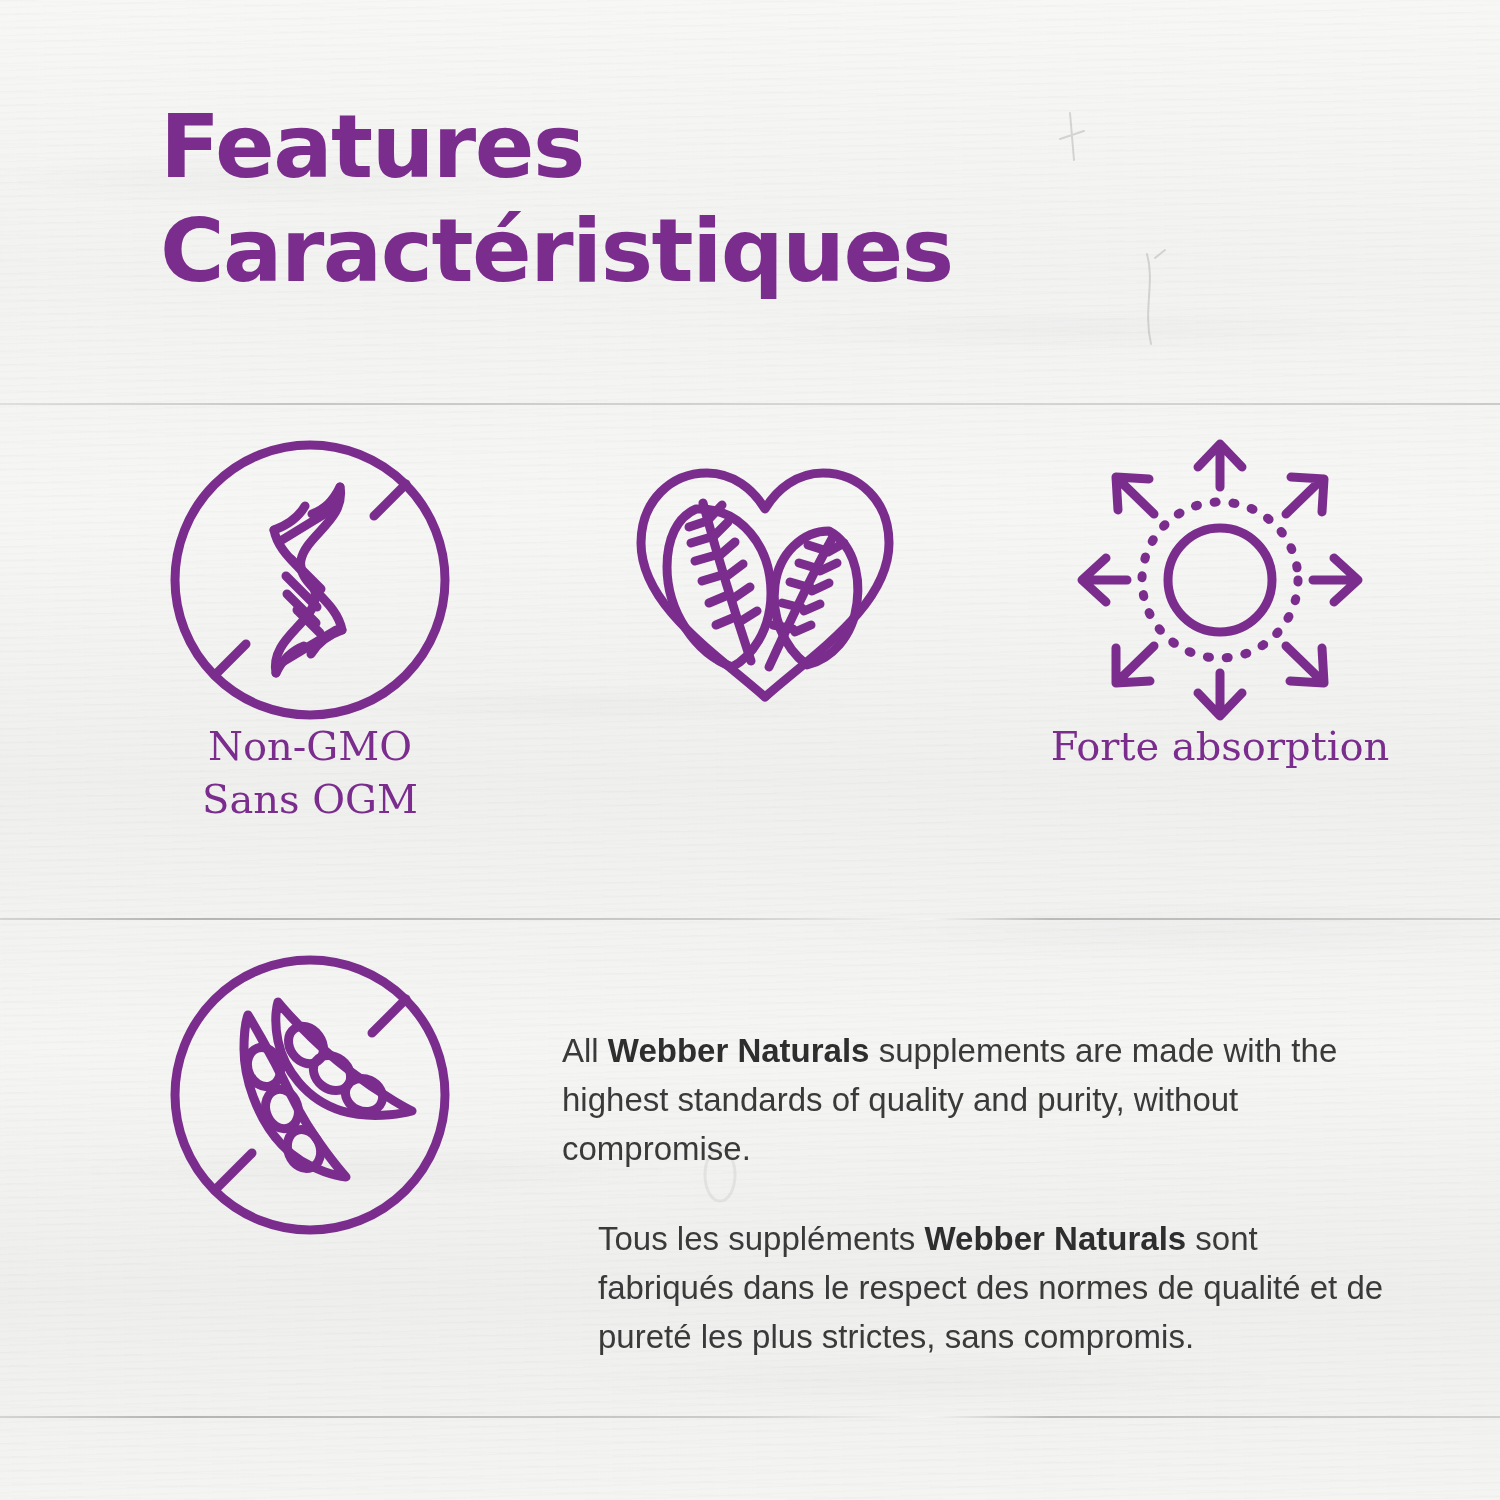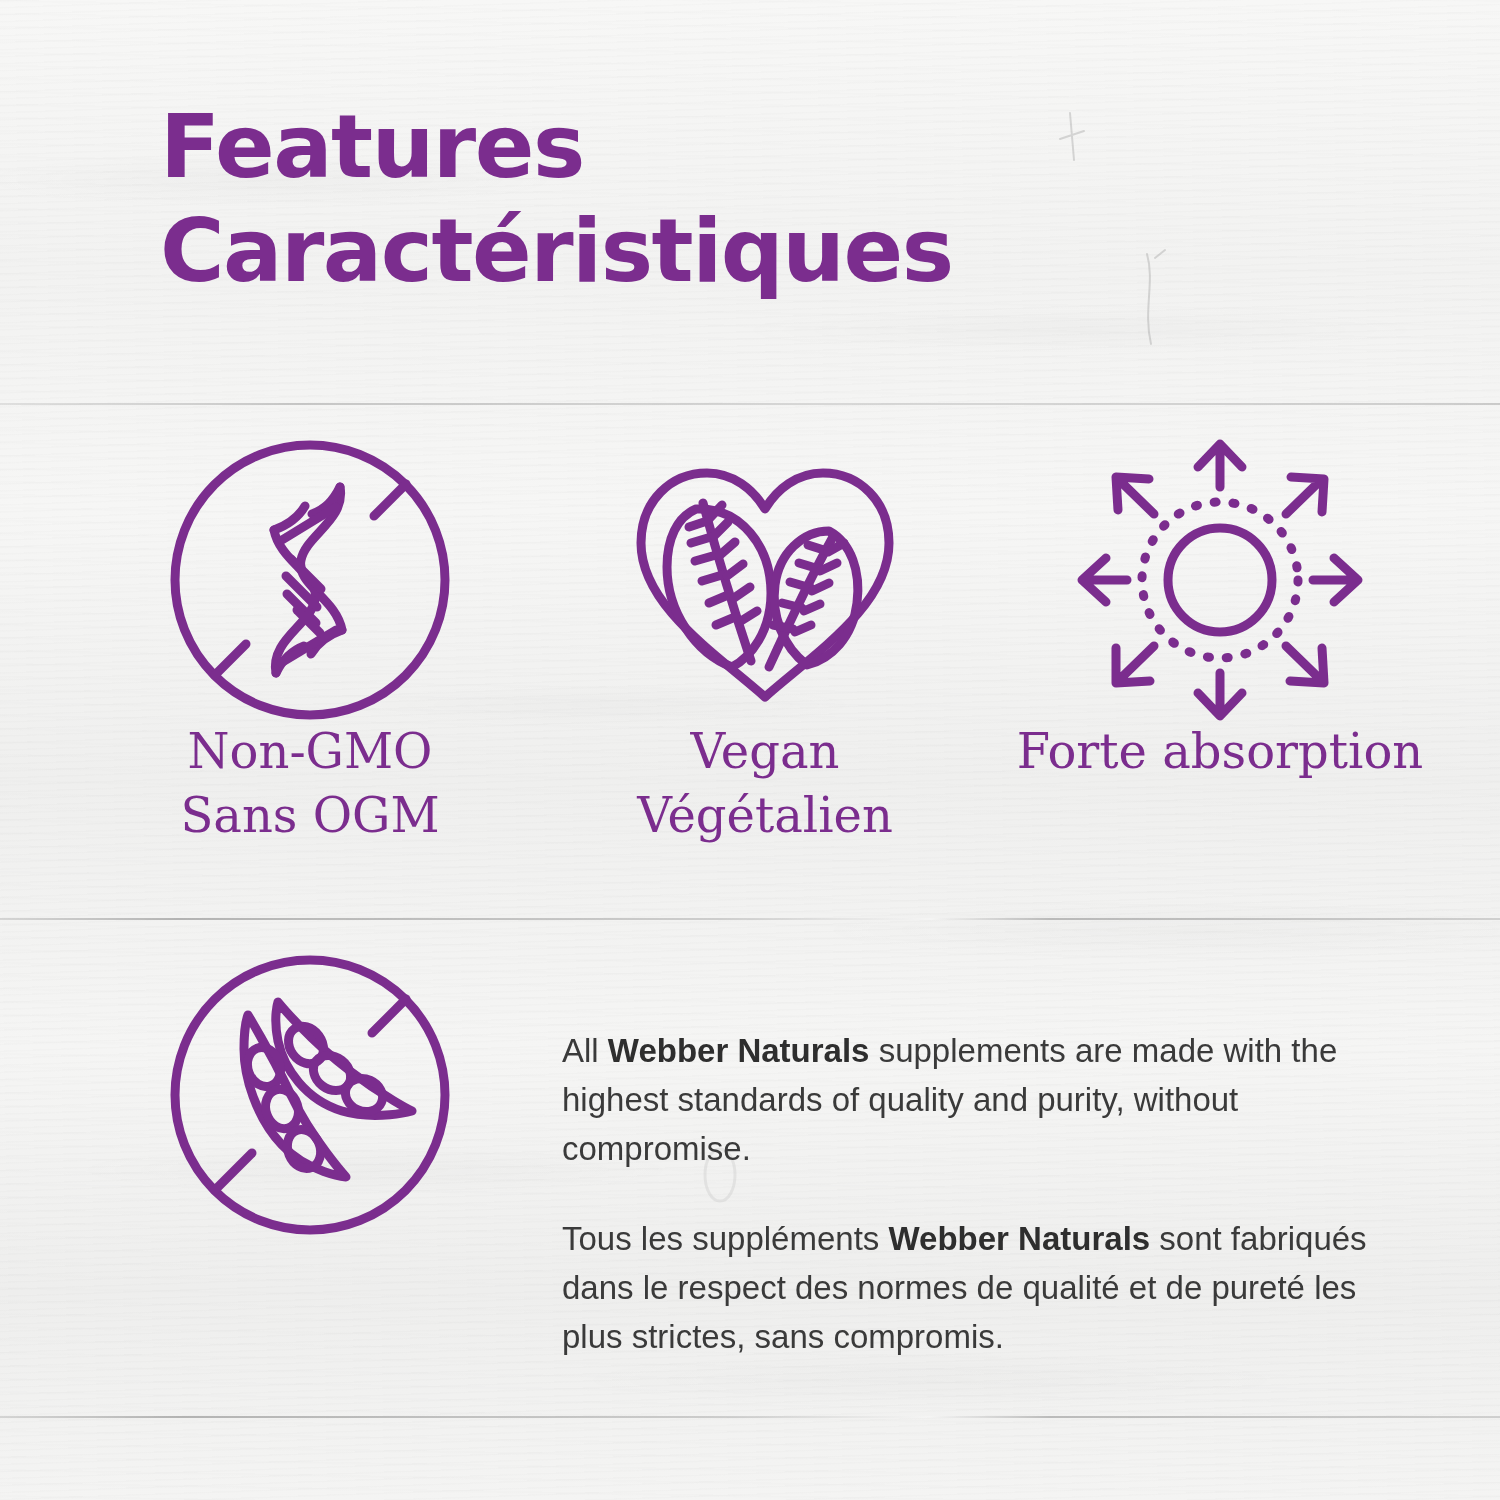--- a/index.html
+++ b/index.html
@@ -88,40 +88,40 @@
     position:absolute;
     text-align:center;
   }
   .feature .icon-wrap {
     display:flex; align-items:center; justify-content:center;
     height:280px;
   }
   .feature .caption {
     color:#7b2d8e;
     font-family:"DejaVu Serif", serif;
-    font-size:48px;
+    font-size:40px;
     line-height:1.33;
     white-space:nowrap;
   }
 
   #feat-nongmo   { left:100px;  top:440px;  width:420px; }
   #feat-vegan    { left:575px;  top:440px;  width:380px; }
   #feat-absorp   { left:1000px; top:440px;  width:440px; }
   #feat-soyfree  { left:100px;  top:955px;  width:420px; }
 
   
   .copy {
     position:absolute;
     left:562px; top:1027px; width:830px;
     color:#3a3a3a;
     font-family:"Liberation Sans", sans-serif;
     font-size:33px;
     line-height:1.48;
   }
-  .copy p + p { margin-top:42px; }
+  .copy p + p { margin-top:42px;margin-left:36px; }
   .copy b { font-weight:bold; color:#2e2e2e;text-align:right; }
 
   svg { display:block; }
 </style>
 </head>
 <body>
 
 <div id="stage">
 
   <div class="wood-base"></div>
@@ -196,24 +196,20 @@
           <path d="M94 84 L107 70 M99 101 L113 87 M105 120 L120 107 M112 141 L128 129 M119 163 L135 152 M126 186 L142 176"></path>
 
           <path d="M214 96 C236 108 246 136 242 168 C238 202 216 224 192 230
                    C168 212 156 180 160 150 C164 118 188 96 214 96 Z"></path>
           <path d="M219 100 C198 138 176 184 154 232"></path>
           <path d="M212 116 L193 110 M204 134 L184 128 M196 153 L175 147 M187 173 L167 168 M178 194 L158 190"></path>
           <path d="M213 117 L229 108 M205 136 L222 128 M197 156 L214 148 M189 176 L205 169 M180 197 L196 190"></path>
         </g>
       </svg>
     </div>
-    <div class="caption">
-      <div>Vegan</div>
-      <div>Végétalien</div>
-    </div>
   </div>
 
   <div class="feature" id="feat-absorp">
     <div class="icon-wrap">
       <svg width="300" height="290" viewBox="0 0 300 290">
         <g fill="none" stroke="#7b2d8e" stroke-width="9" stroke-linecap="round" stroke-linejoin="round">
 
           <circle cx="150" cy="145" r="52"></circle>
 
           <circle cx="150" cy="145" r="78" stroke-width="9" stroke-dasharray="2 17"></circle>

